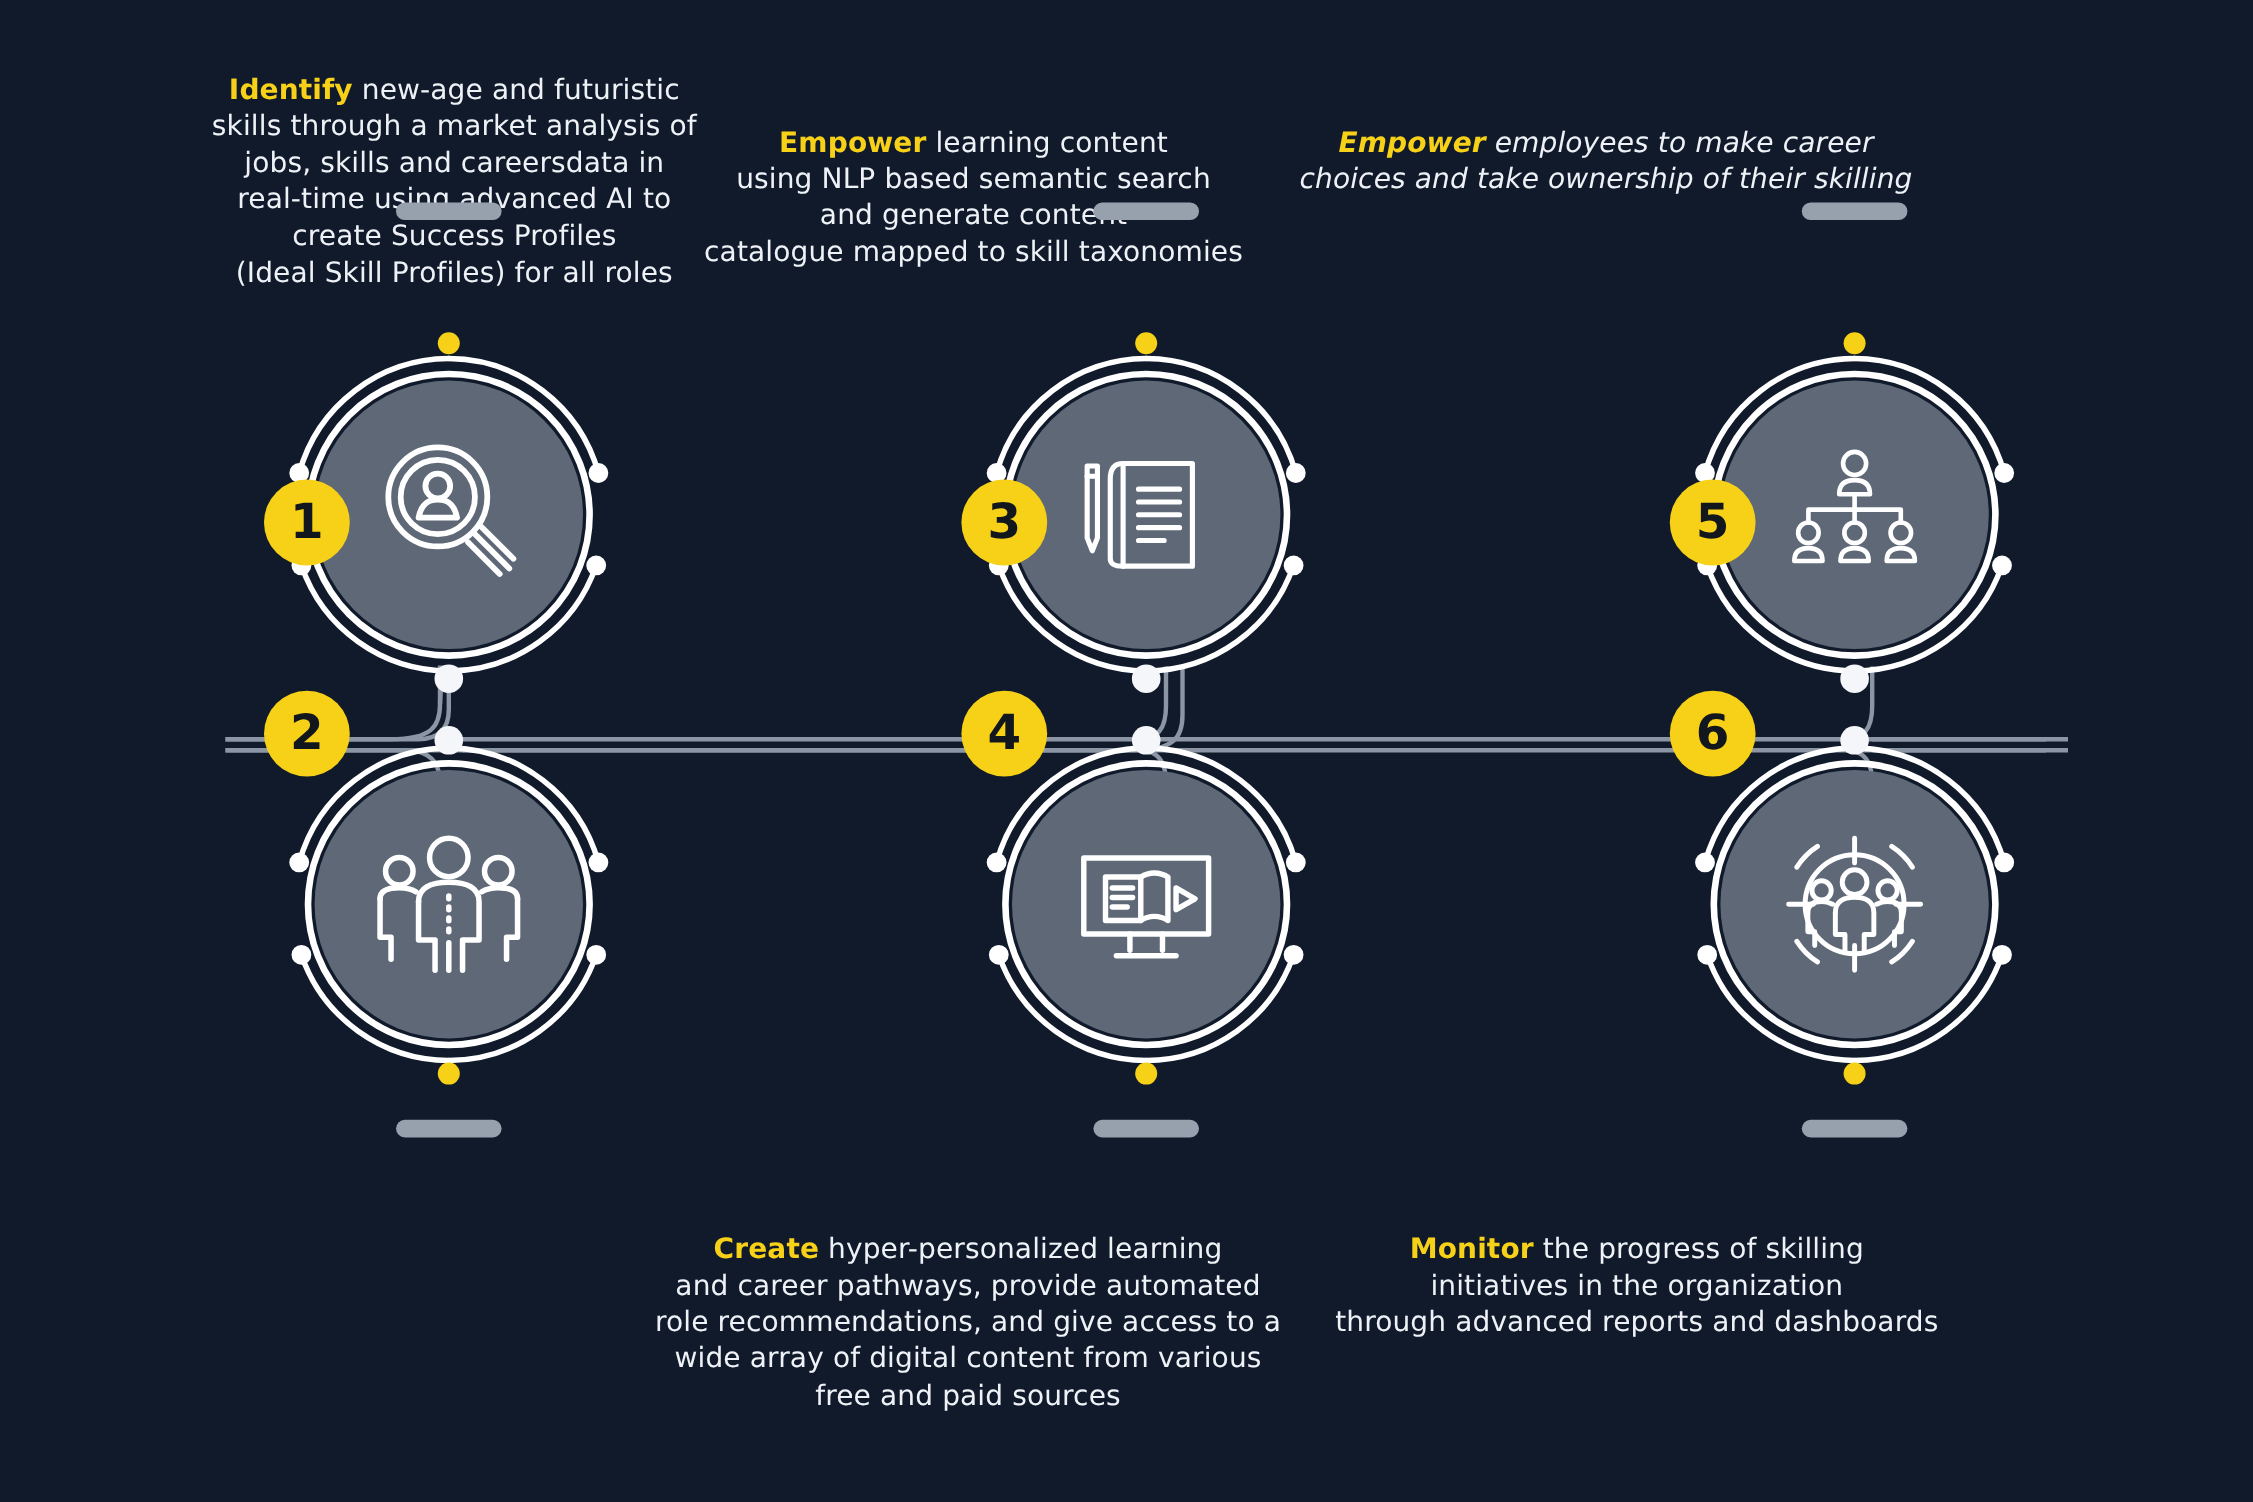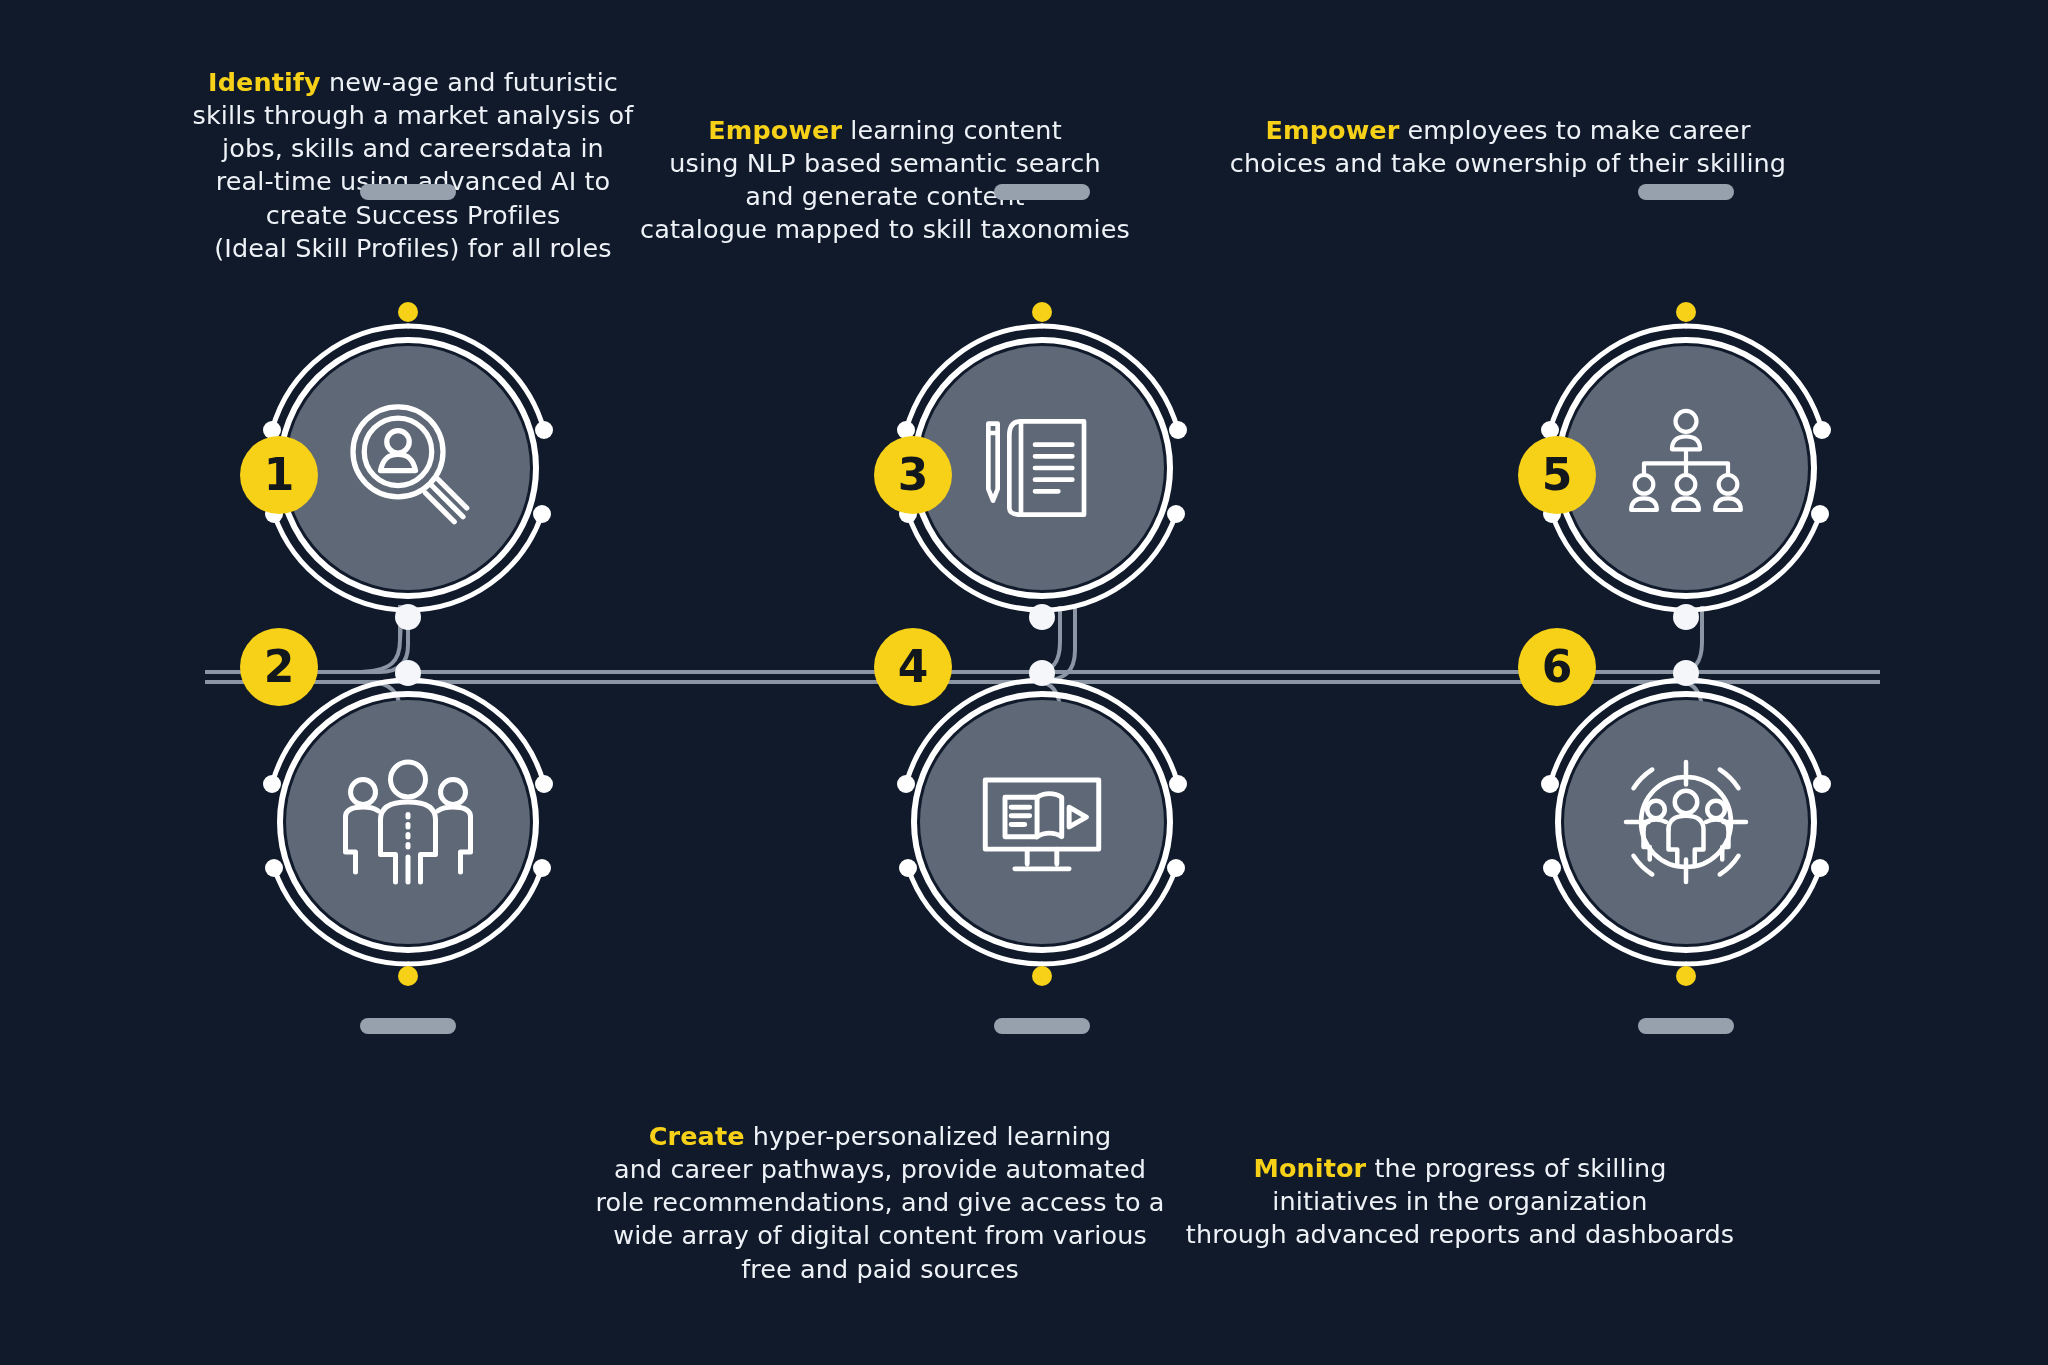--- a/index.html
+++ b/index.html
@@ -19,25 +19,25 @@
     color:#eef2f7;
     font-size:25.5px;
     line-height:1.30;
     letter-spacing:.1px;
     white-space:pre-line;
   }
   .caption .kw{color:#F7D117;font-weight:bold;text-align:center;}
 
   .cap-top-1{left:118px;  top:66px;  width:590px;}
   .cap-top-3{left:590px;  top:114px; width:590px;}
-  .cap-top-5{left:1208px; top:114px; width:600px;}
+  .cap-top-5{left:1160px; top:114px; width:600px;font-style:italic;}
 
   .cap-bot-2{left:110px;  top:1120px;width:600px;}
   .cap-bot-4{left:580px;  top:1120px;width:600px;}
-  .cap-bot-6{left:1160px; top:1120px;width:600px;margin-top:32px;}
+  .cap-bot-6{left:1188px; top:1120px;width:600px;}
 
   
   .node{position:absolute;width:300px;height:300px;}
   .node-1{left:258px;  top:318px;}
   .node-3{left:892px;  top:318px;}
   .node-5{left:1536px; top:318px;}
   .node-2{left:258px;  top:672px;}
   .node-4{left:892px;  top:672px;}
   .node-6{left:1536px; top:672px;}
 

